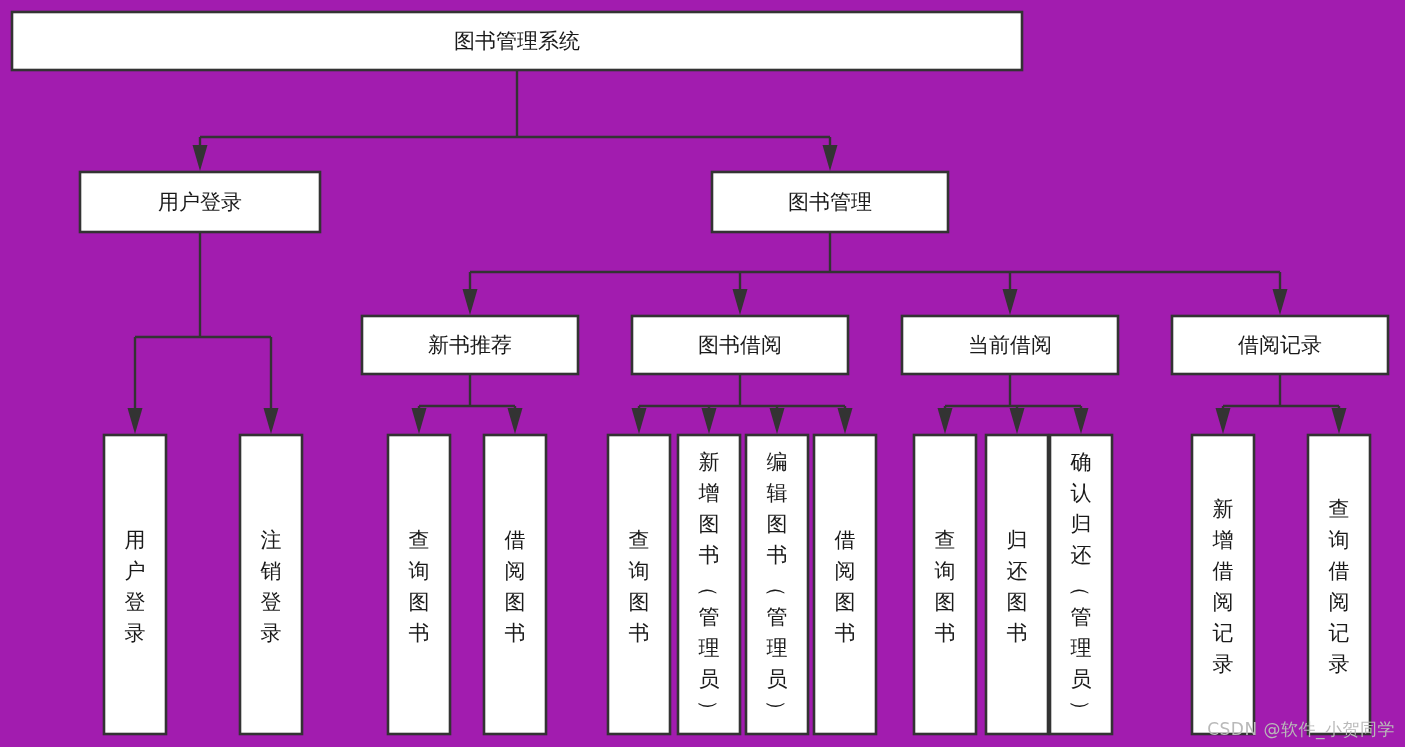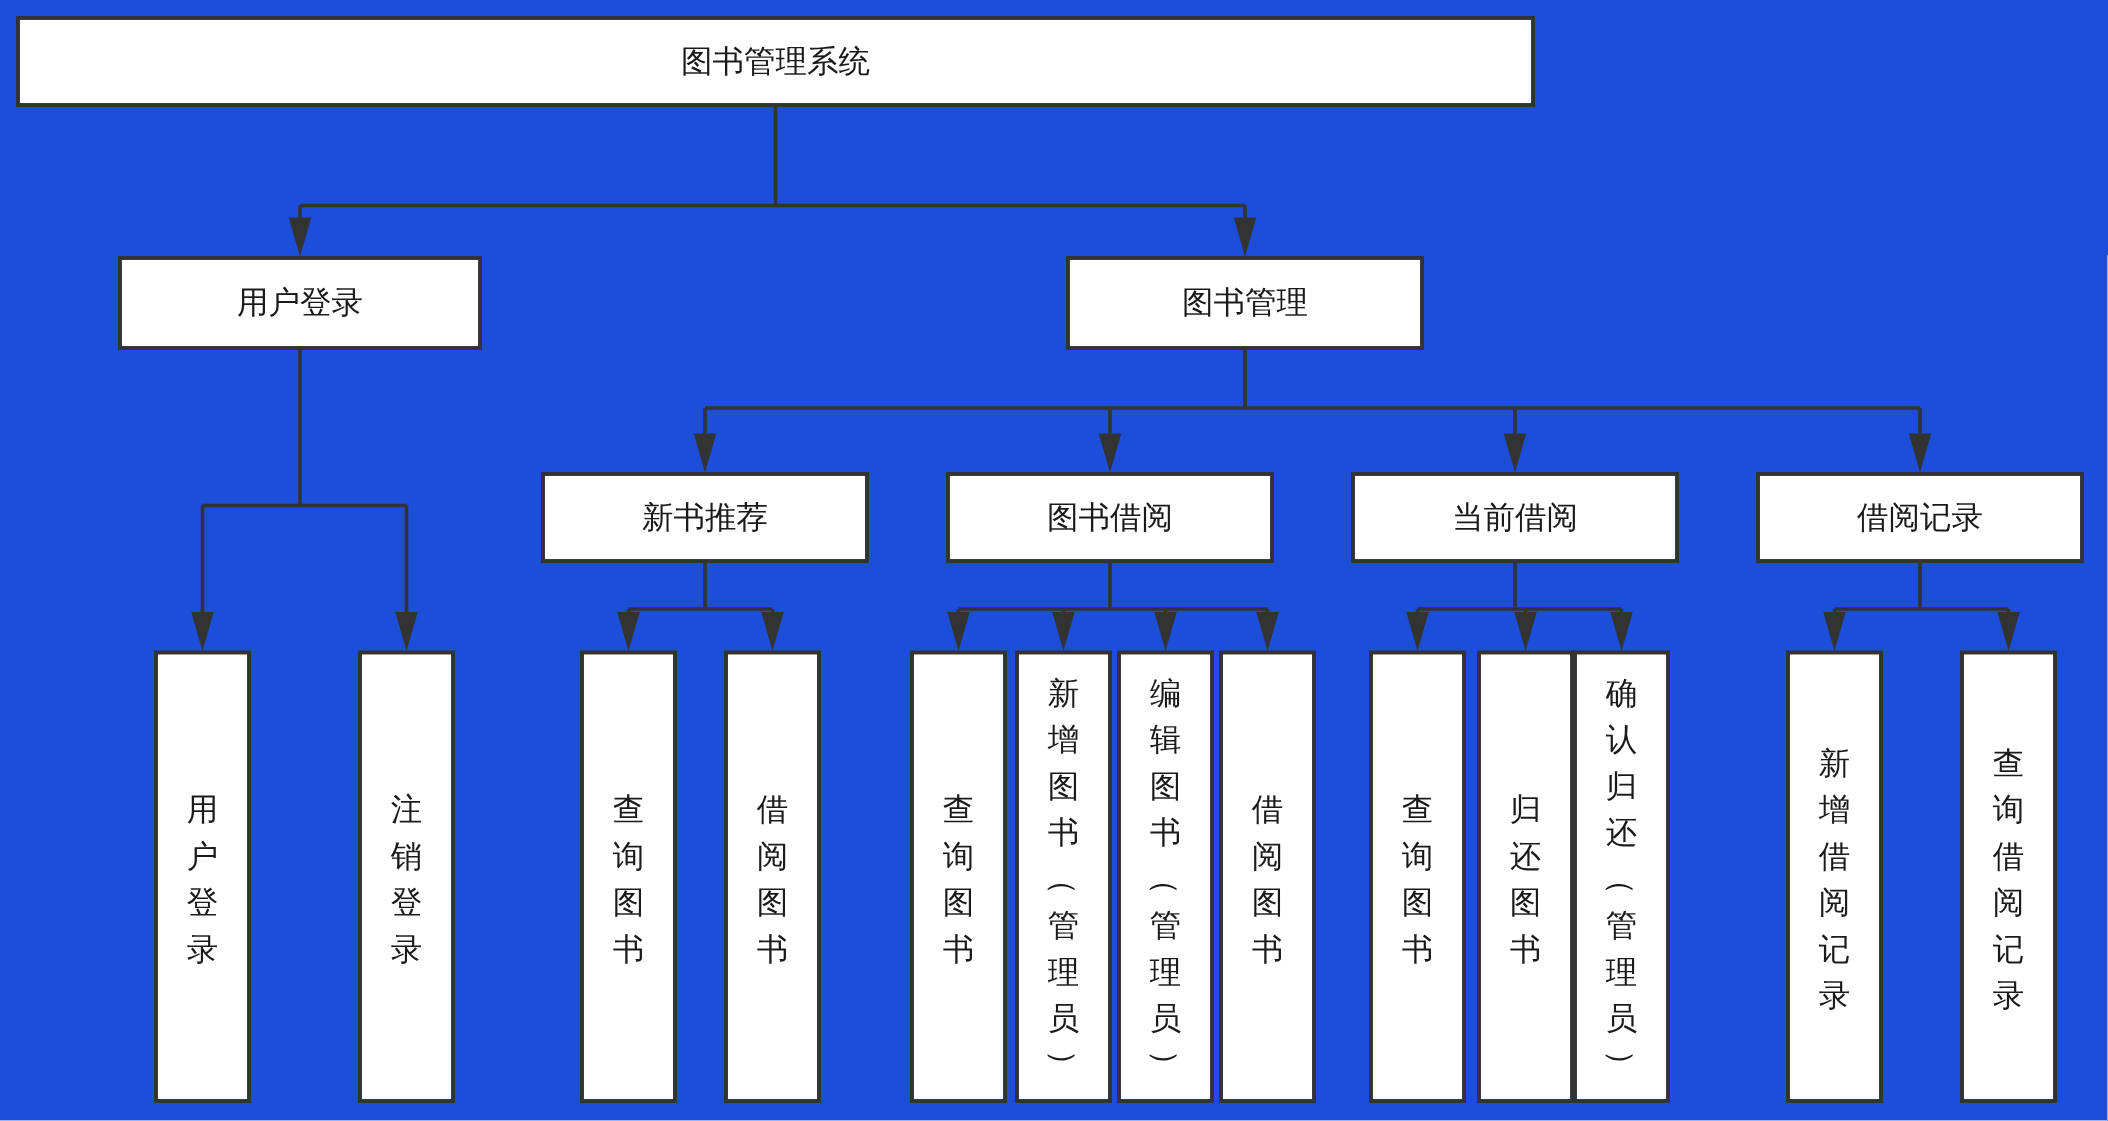--- a/index.html
+++ b/index.html
@@ -10,21 +10,21 @@
   body {
     width: 1405px;
     height: 747px;
     overflow: hidden;
     font-family: "DejaVu Sans", "Liberation Sans", sans-serif;
   }
   #diagram-root {
     position: relative;
     width: 1405px;
     height: 747px;
-    background: #1d4ed8;
+    background: #a21caf;
   }
   svg#flowchart {
     position: absolute;
     left: 0;
     top: 0;
     width: 1405px;
     height: 747px;
     display: block;
   }
   .node-rect {
@@ -302,13 +302,14 @@
             <text x="1339" y="515.68" class="vert-char">查</text>
             <text x="1339" y="546.68" class="vert-char">询</text>
             <text x="1339" y="577.68" class="vert-char">借</text>
             <text x="1339" y="608.68" class="vert-char">阅</text>
             <text x="1339" y="639.68" class="vert-char">记</text>
             <text x="1339" y="670.68" class="vert-char">录</text>
           </g>
         </g>
       </g>
   </svg>
+  <div class="watermark">CSDN @软件_小贺同学</div>
 </div>
 
 </body></html>

